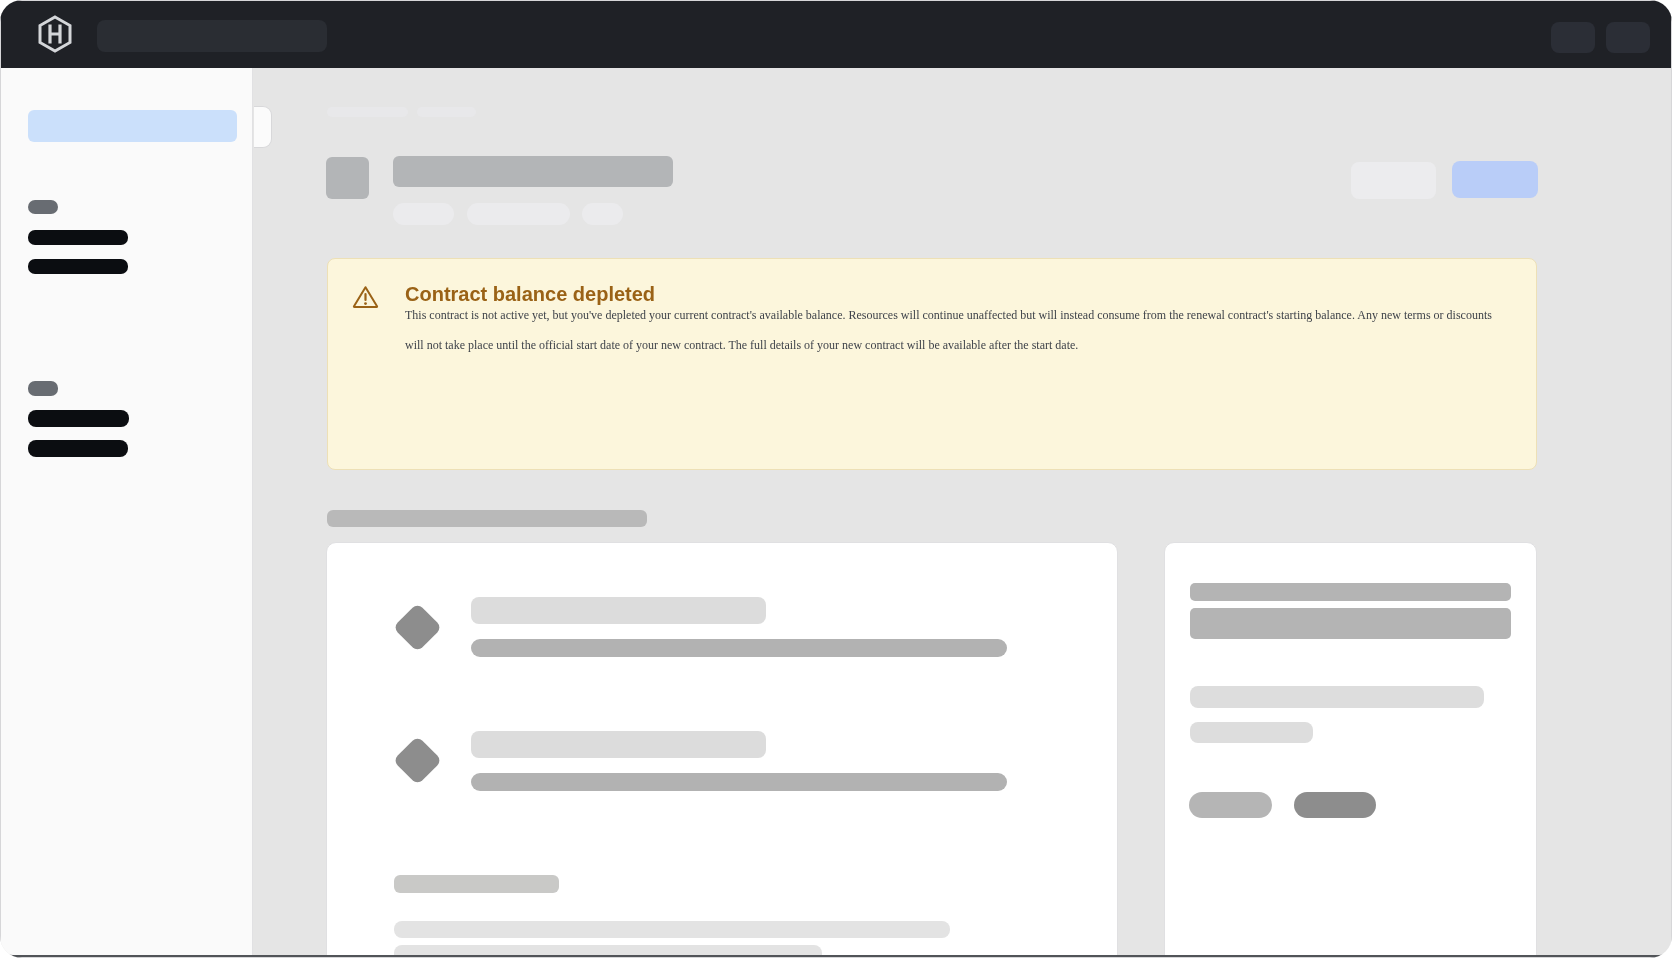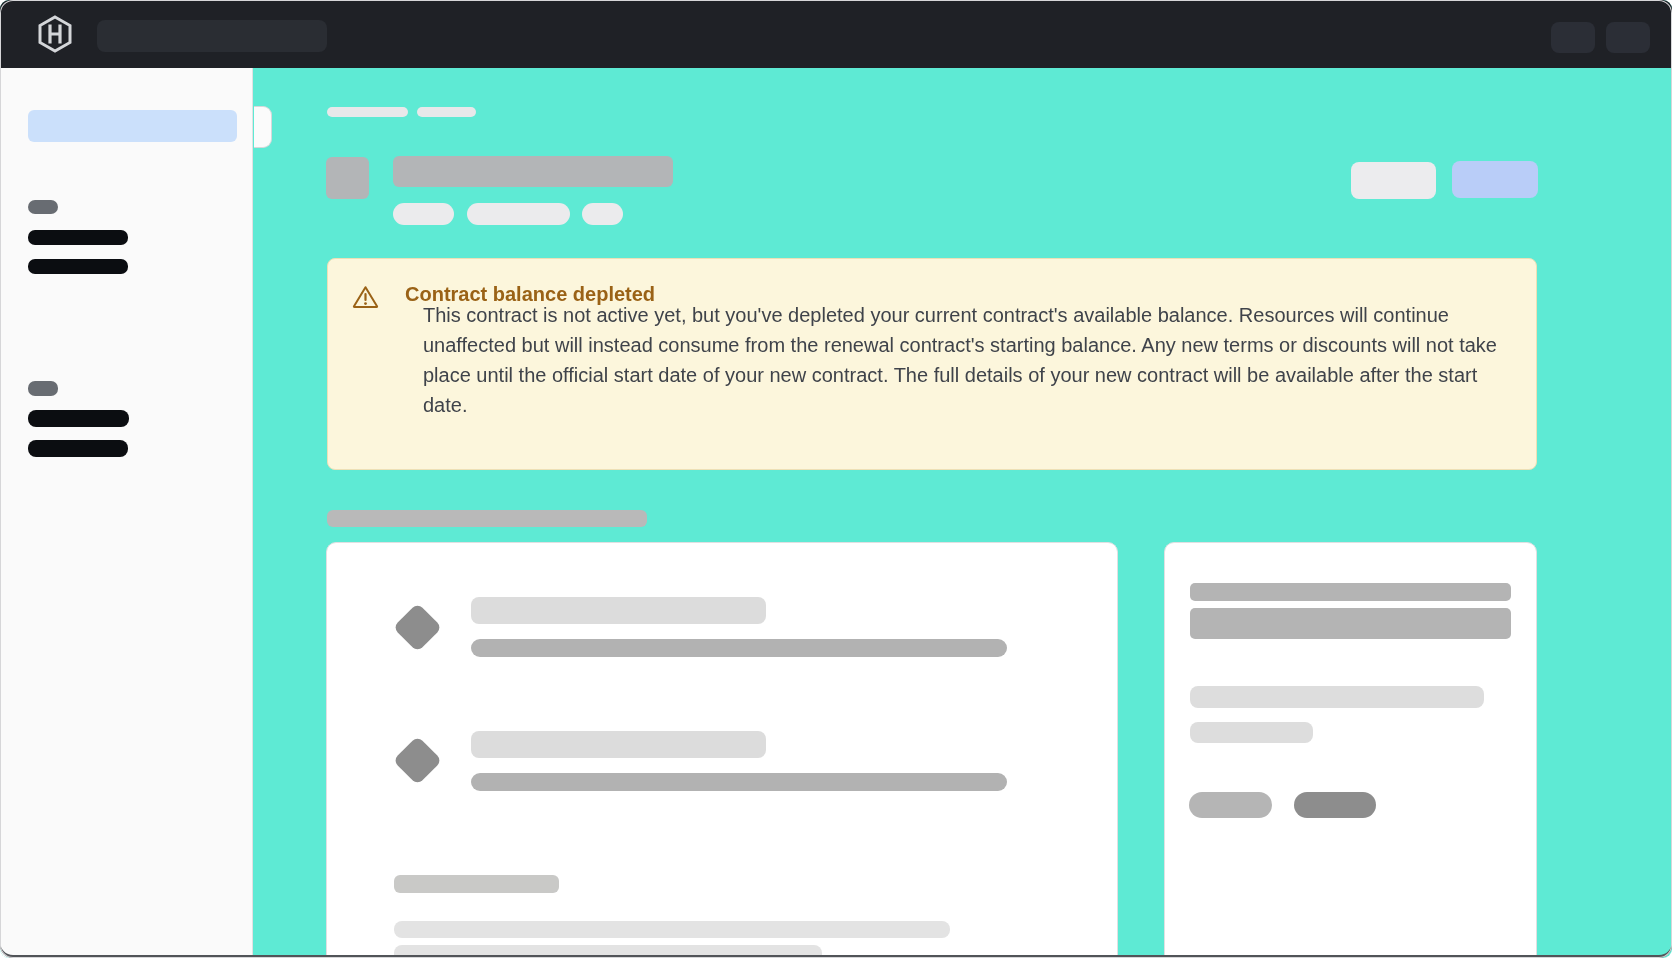--- a/index.html
+++ b/index.html
@@ -4,21 +4,21 @@
 <style>
   html, body { margin: 0; padding: 0; }
   body {
     width: 1672px; height: 958px;
     background: #ffffff;
     font-family: "Liberation Sans", sans-serif;
     position: relative; overflow: hidden;
   }
   .window {
     position: absolute; left: 0; top: 0; width: 1672px; height: 958px;
-    border-radius: 9px; overflow: hidden; background: #5eead4;
+    border-radius: 22px; overflow: hidden; background: #e5e5e5;
   }
   .frame {
     position: absolute; inset: 0; border-radius: 13px; pointer-events: none; z-index: 60;
     box-shadow: inset 0 0 0 1px #d6d6d8, inset 0 -3px 0 #515458;
   }
   .topbar { position: absolute; left: 0; top: 0; width: 1672px; height: 68px; background: #1f2126; }
   .logo { position: absolute; left: 36px; top: 15px; }
   .sidebar {
     position: absolute; left: 0; top: 68px; width: 253px; height: 890px;
     background: #fafafa; border-right: 1px solid #e1e1e3; box-sizing: border-box;
@@ -31,22 +31,22 @@
   .alert {
     position: absolute; left: 327px; top: 258px; width: 1210px; height: 212px;
     background: #fcf6dc; border: 1px solid #ede0b6; border-radius: 8px; box-sizing: border-box;
   }
   .alert-icon { position: absolute; left: 352px; top: 284px; }
   .alert-title {
     position: absolute; left: 405px; top: 281px;
     font-size: 20px; font-weight: bold; color: #9a6216; line-height: 26px;
   }
   .alert-body {
-    position: absolute; left: 423px; top: 300px; width: 1092px;
-    font-size: 20px; color: #3f434a; line-height: 30px;
+    position: absolute; left: 405px; top: 300px; width: 1092px;
+    font-size: 12px; color: #3f434a; line-height: 30px; font-family: Liberation Serif, serif;
   }
   .card {
     position: absolute; background: #ffffff;
     border: 1px solid #e0e0e2; border-radius: 10px; box-sizing: border-box;
   }
   .card-left  { left: 326px; top: 542px; width: 792px; height: 470px; }
   .card-right { left: 1164px; top: 542px; width: 373px; height: 470px; }
   .layer { position: absolute; inset: 0; z-index: 10; }
   .skel { position: absolute; }
   .skel.diamond { transform: rotate(45deg); }

